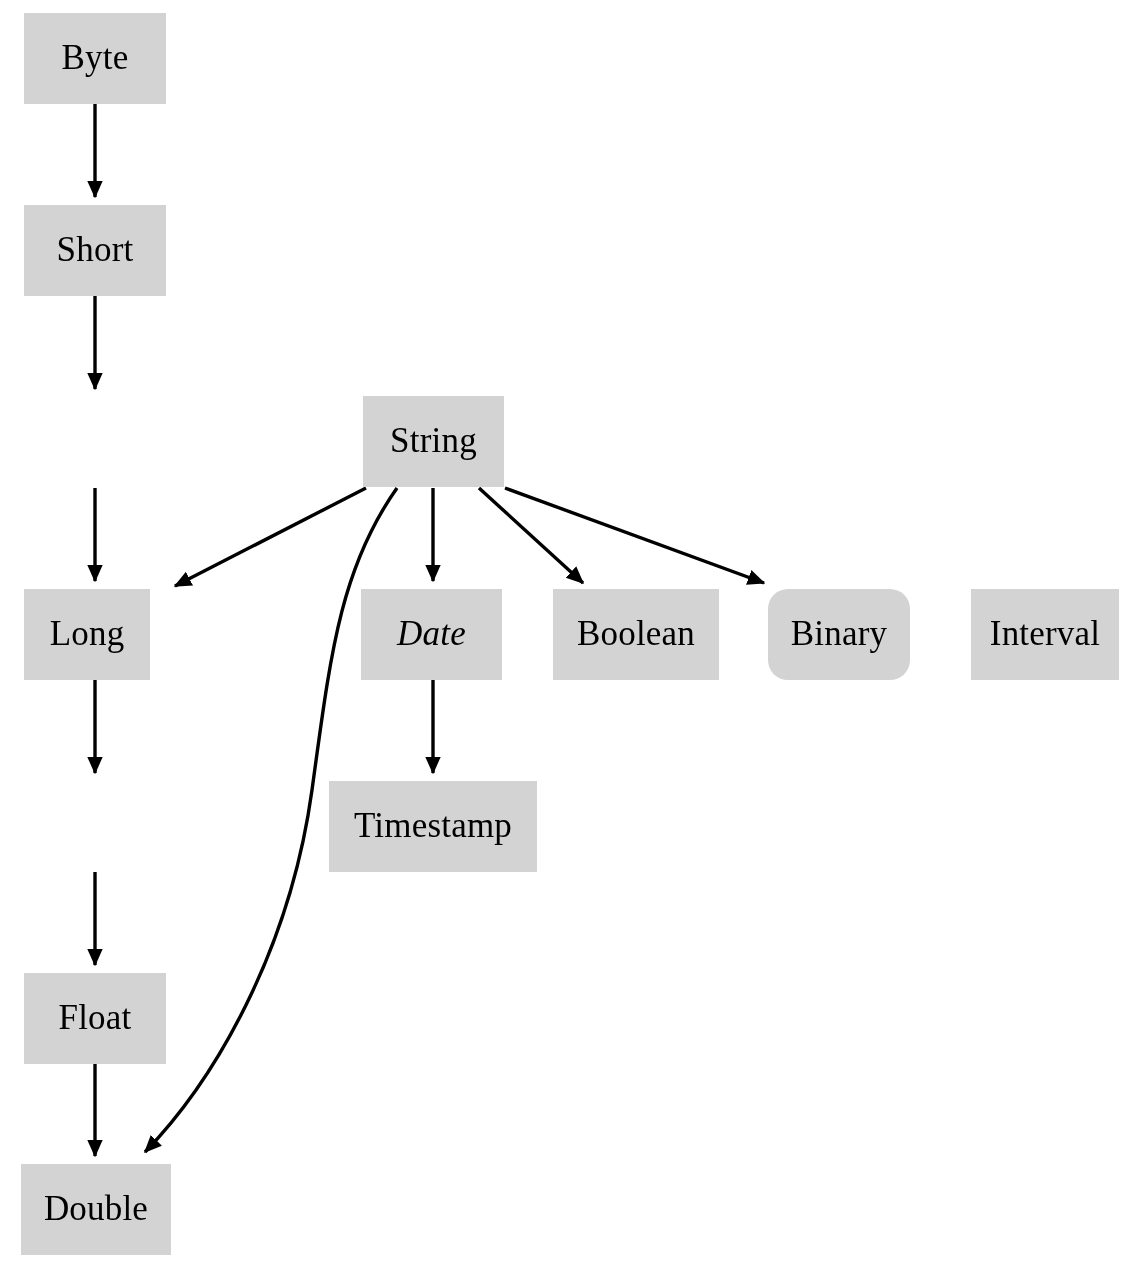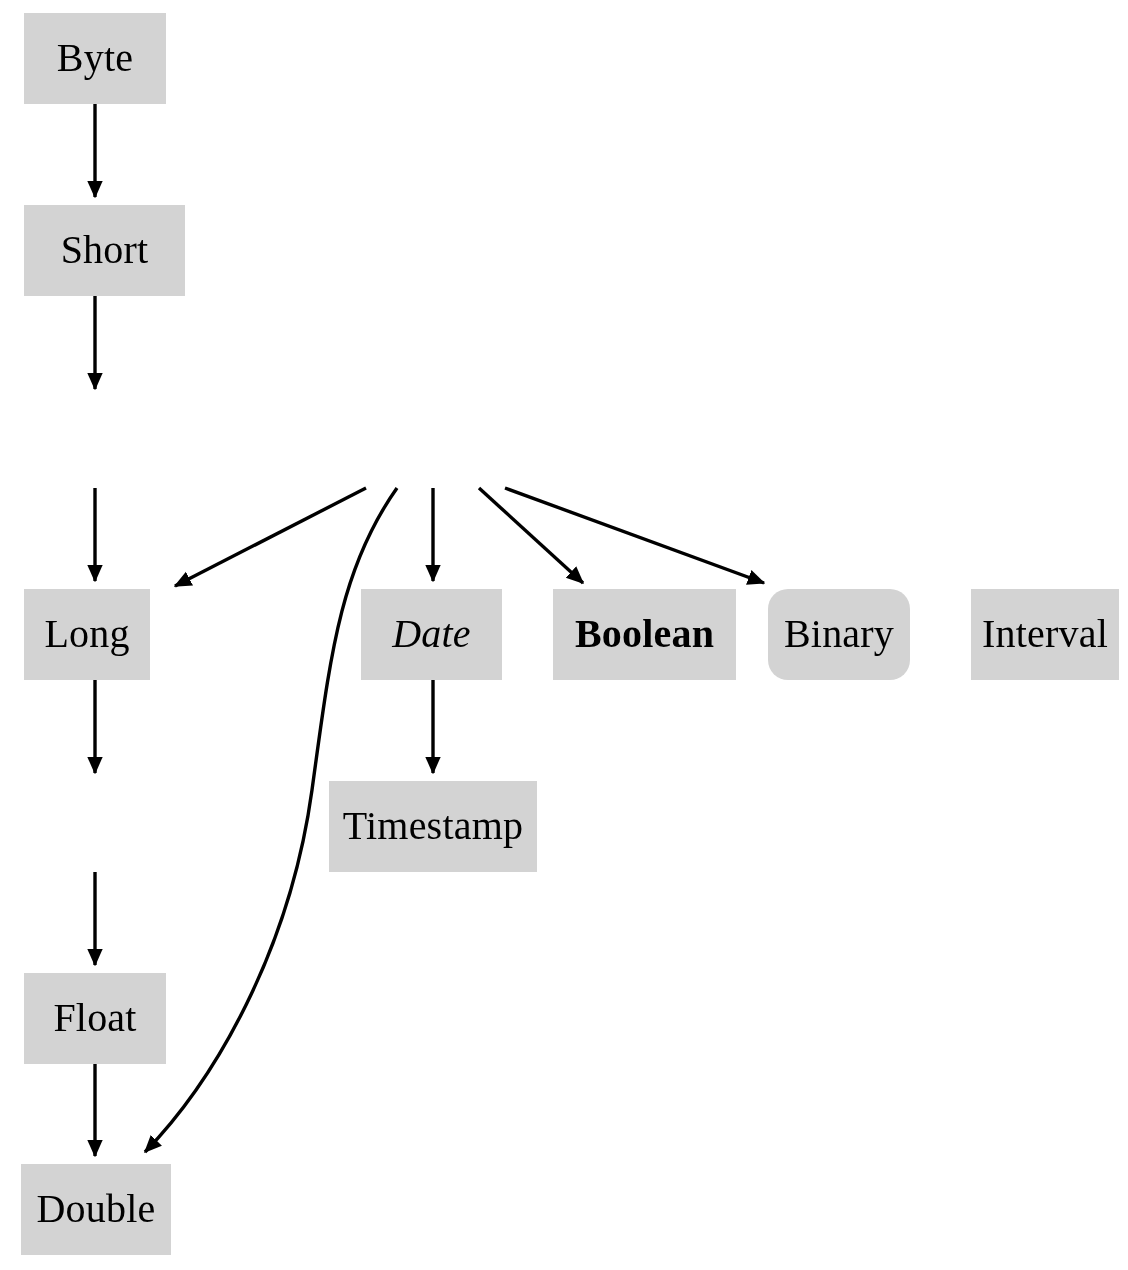--- a/index.html
+++ b/index.html
@@ -24,21 +24,21 @@
     pointer-events: none;
   }
   .node {
     position: absolute;
     box-sizing: border-box;
     background: #d3d3d3;
     display: flex;
     align-items: center;
     justify-content: center;
     color: #000000;
-    font-size: 40px;
+    font-size: 35px;
     line-height: 1;
     letter-spacing: 0.2px;
     white-space: nowrap;
     user-select: none;
   }
   .node-label {
     display: block;
     transform: translateY(-1px);
   }
 </style>
@@ -70,48 +70,51 @@
       <path d="M 397 488 C 339 570, 330 660, 312 790 C 290 950, 215 1080, 145 1152"></path>
 
       <line x1="433" y1="680" x2="433" y2="773"></line>
     </g>
   </svg>
 
   <div class="node" style="left:24px; top:13px; width:142px; height:91px;">
     <span class="node-label">Byte</span>
   </div>
 
-  <div class="node" style="left:24px; top:205px; width:161px; height:91px;">
+  <div class="node" style="left:24px; top:205px; width:142px; height:91px;">
     <span class="node-label">Short</span>
   </div>
 
 
   <div class="node" style="left:24px; top:589px; width:126px; height:91px;">
     <span class="node-label">Long</span>
   </div>
 
 
   <div class="node" style="left:24px; top:973px; width:142px; height:91px;">
     <span class="node-label">Float</span>
   </div>
 
   <div class="node" style="left:21px; top:1164px; width:150px; height:91px;font-family:Liberation Serif, serif;">
     <span class="node-label">Double</span>
   </div>
 
+  <div class="node" style="left:363px; top:396px; width:141px; height:91px;">
+    <span class="node-label">String</span>
+  </div>
 
   <div class="node" style="left:361px; top:589px; width:141px; height:91px;font-style:italic;">
     <span class="node-label">Date</span>
   </div>
 
   <div class="node" style="left:329px; top:781px; width:208px; height:91px;">
     <span class="node-label">Timestamp</span>
   </div>
 
-  <div class="node" style="left:553px; top:589px; width:183px; height:91px;font-weight:bold;">
+  <div class="node" style="left:553px; top:589px; width:166px; height:91px;">
     <span class="node-label">Boolean</span>
   </div>
 
   <div class="node" style="left:768px; top:589px; width:142px; height:91px;border-radius:20px;">
     <span class="node-label">Binary</span>
   </div>
 
   <div class="node" style="left:962px; top:589px; width:148px; height:91px;margin-left:9px;">
     <span class="node-label">Interval</span>
   </div>

